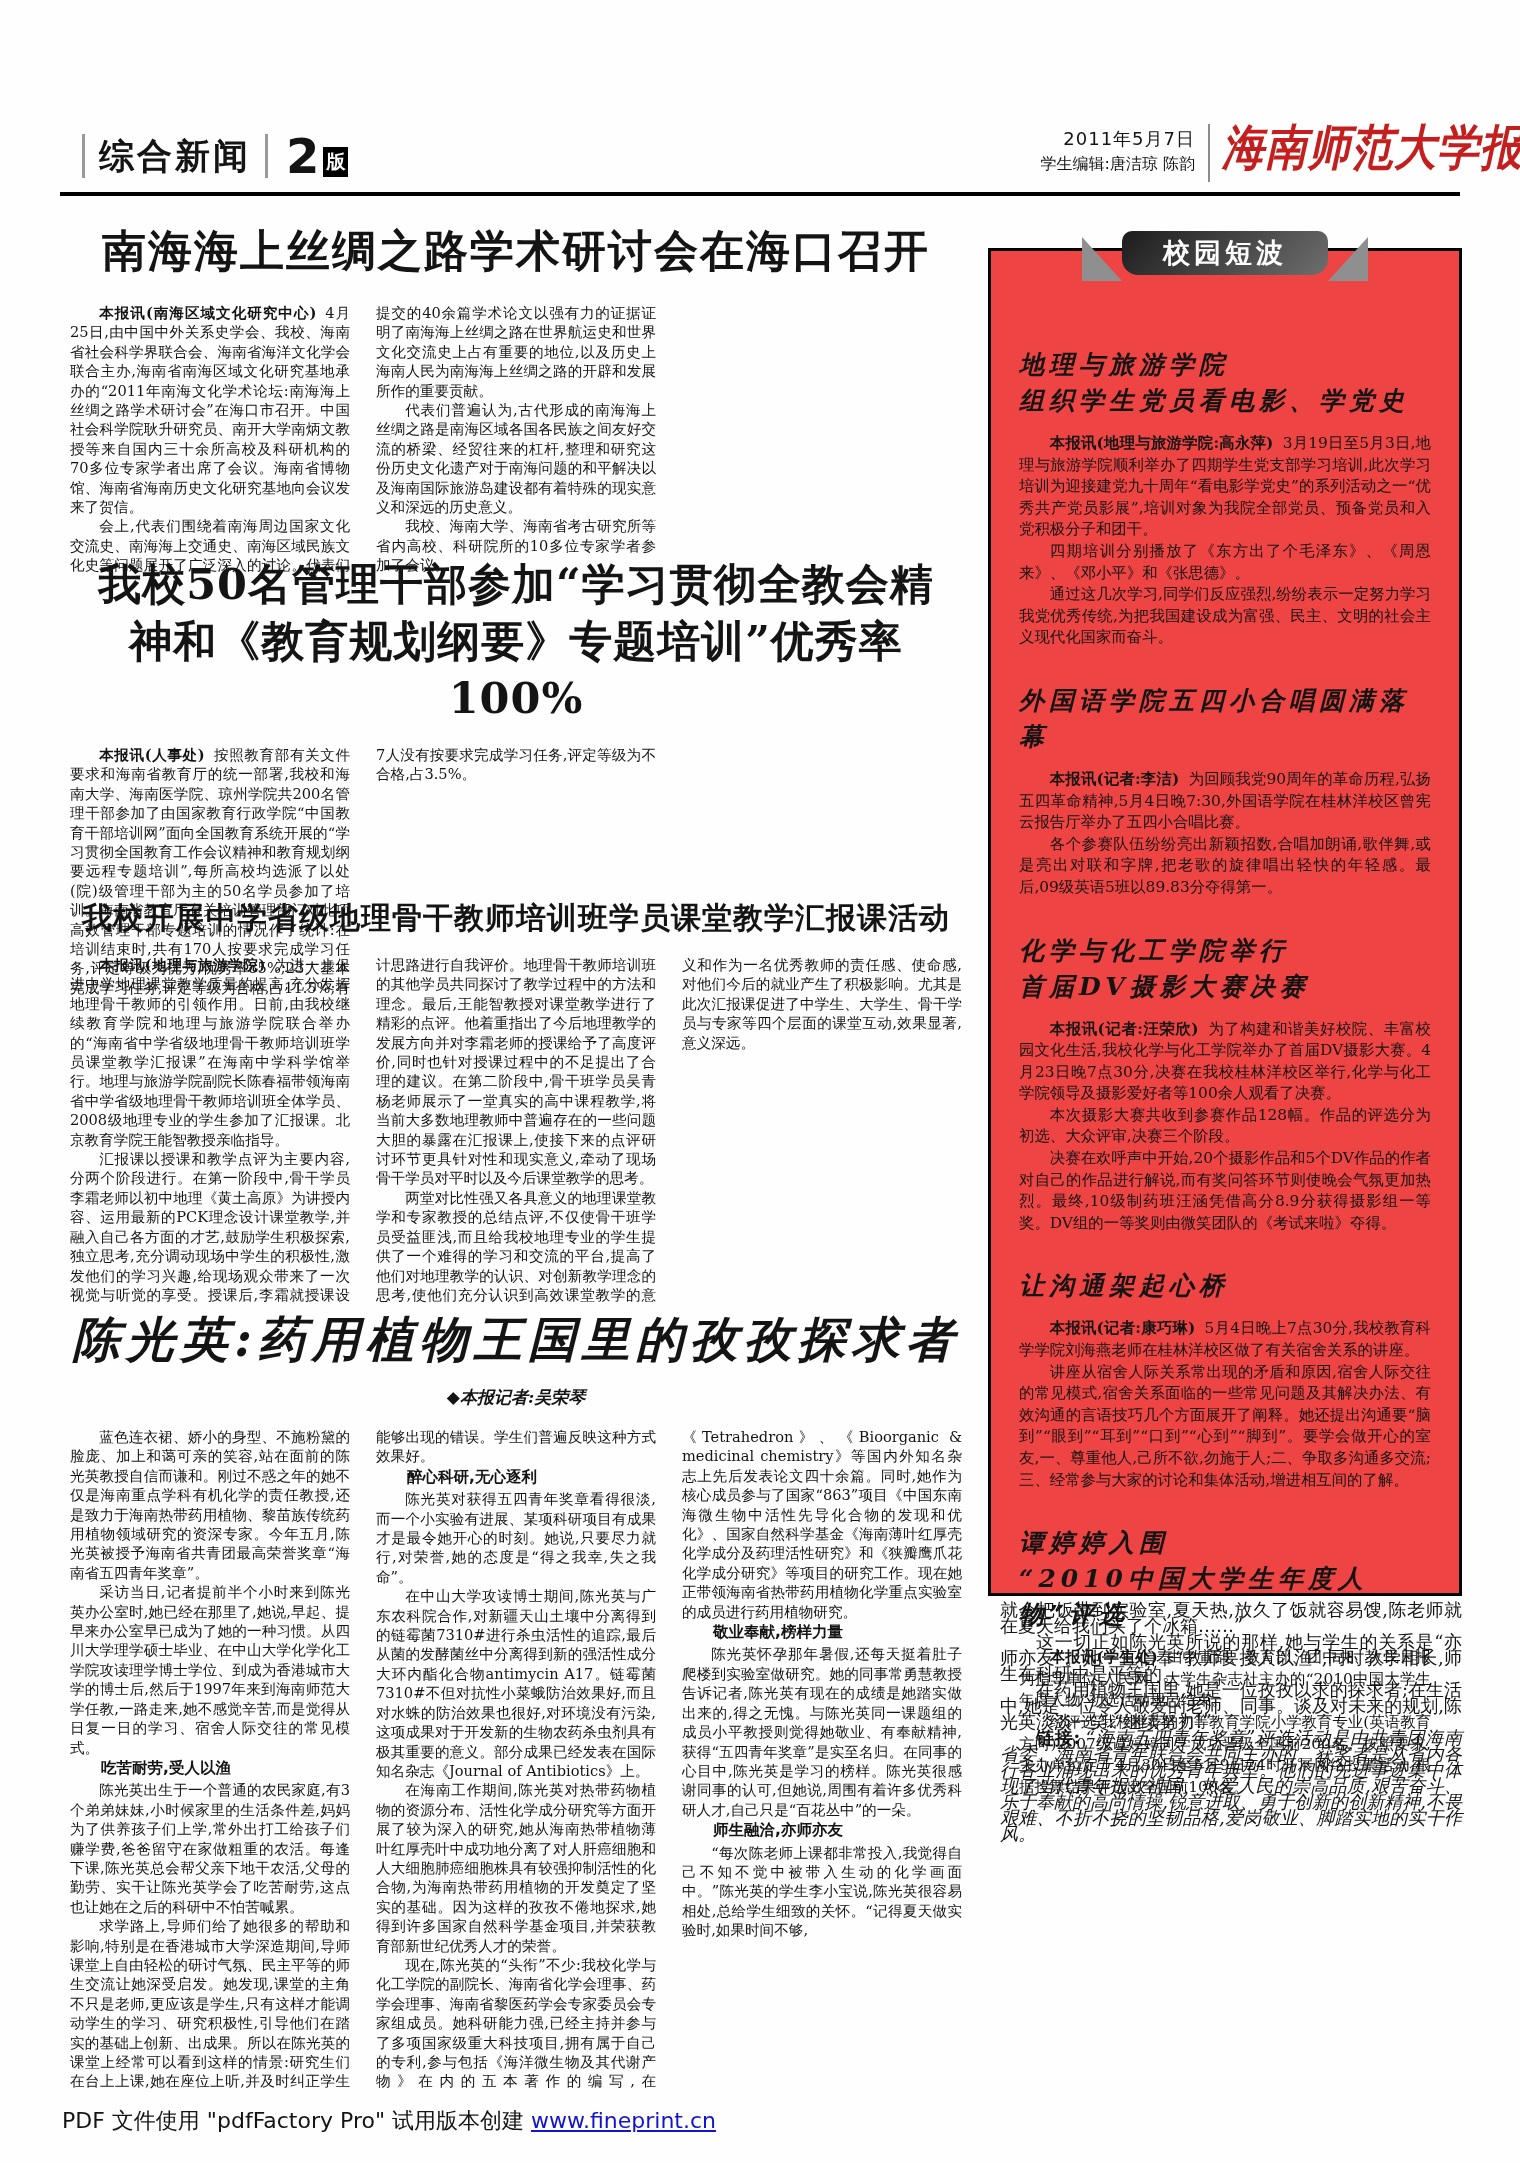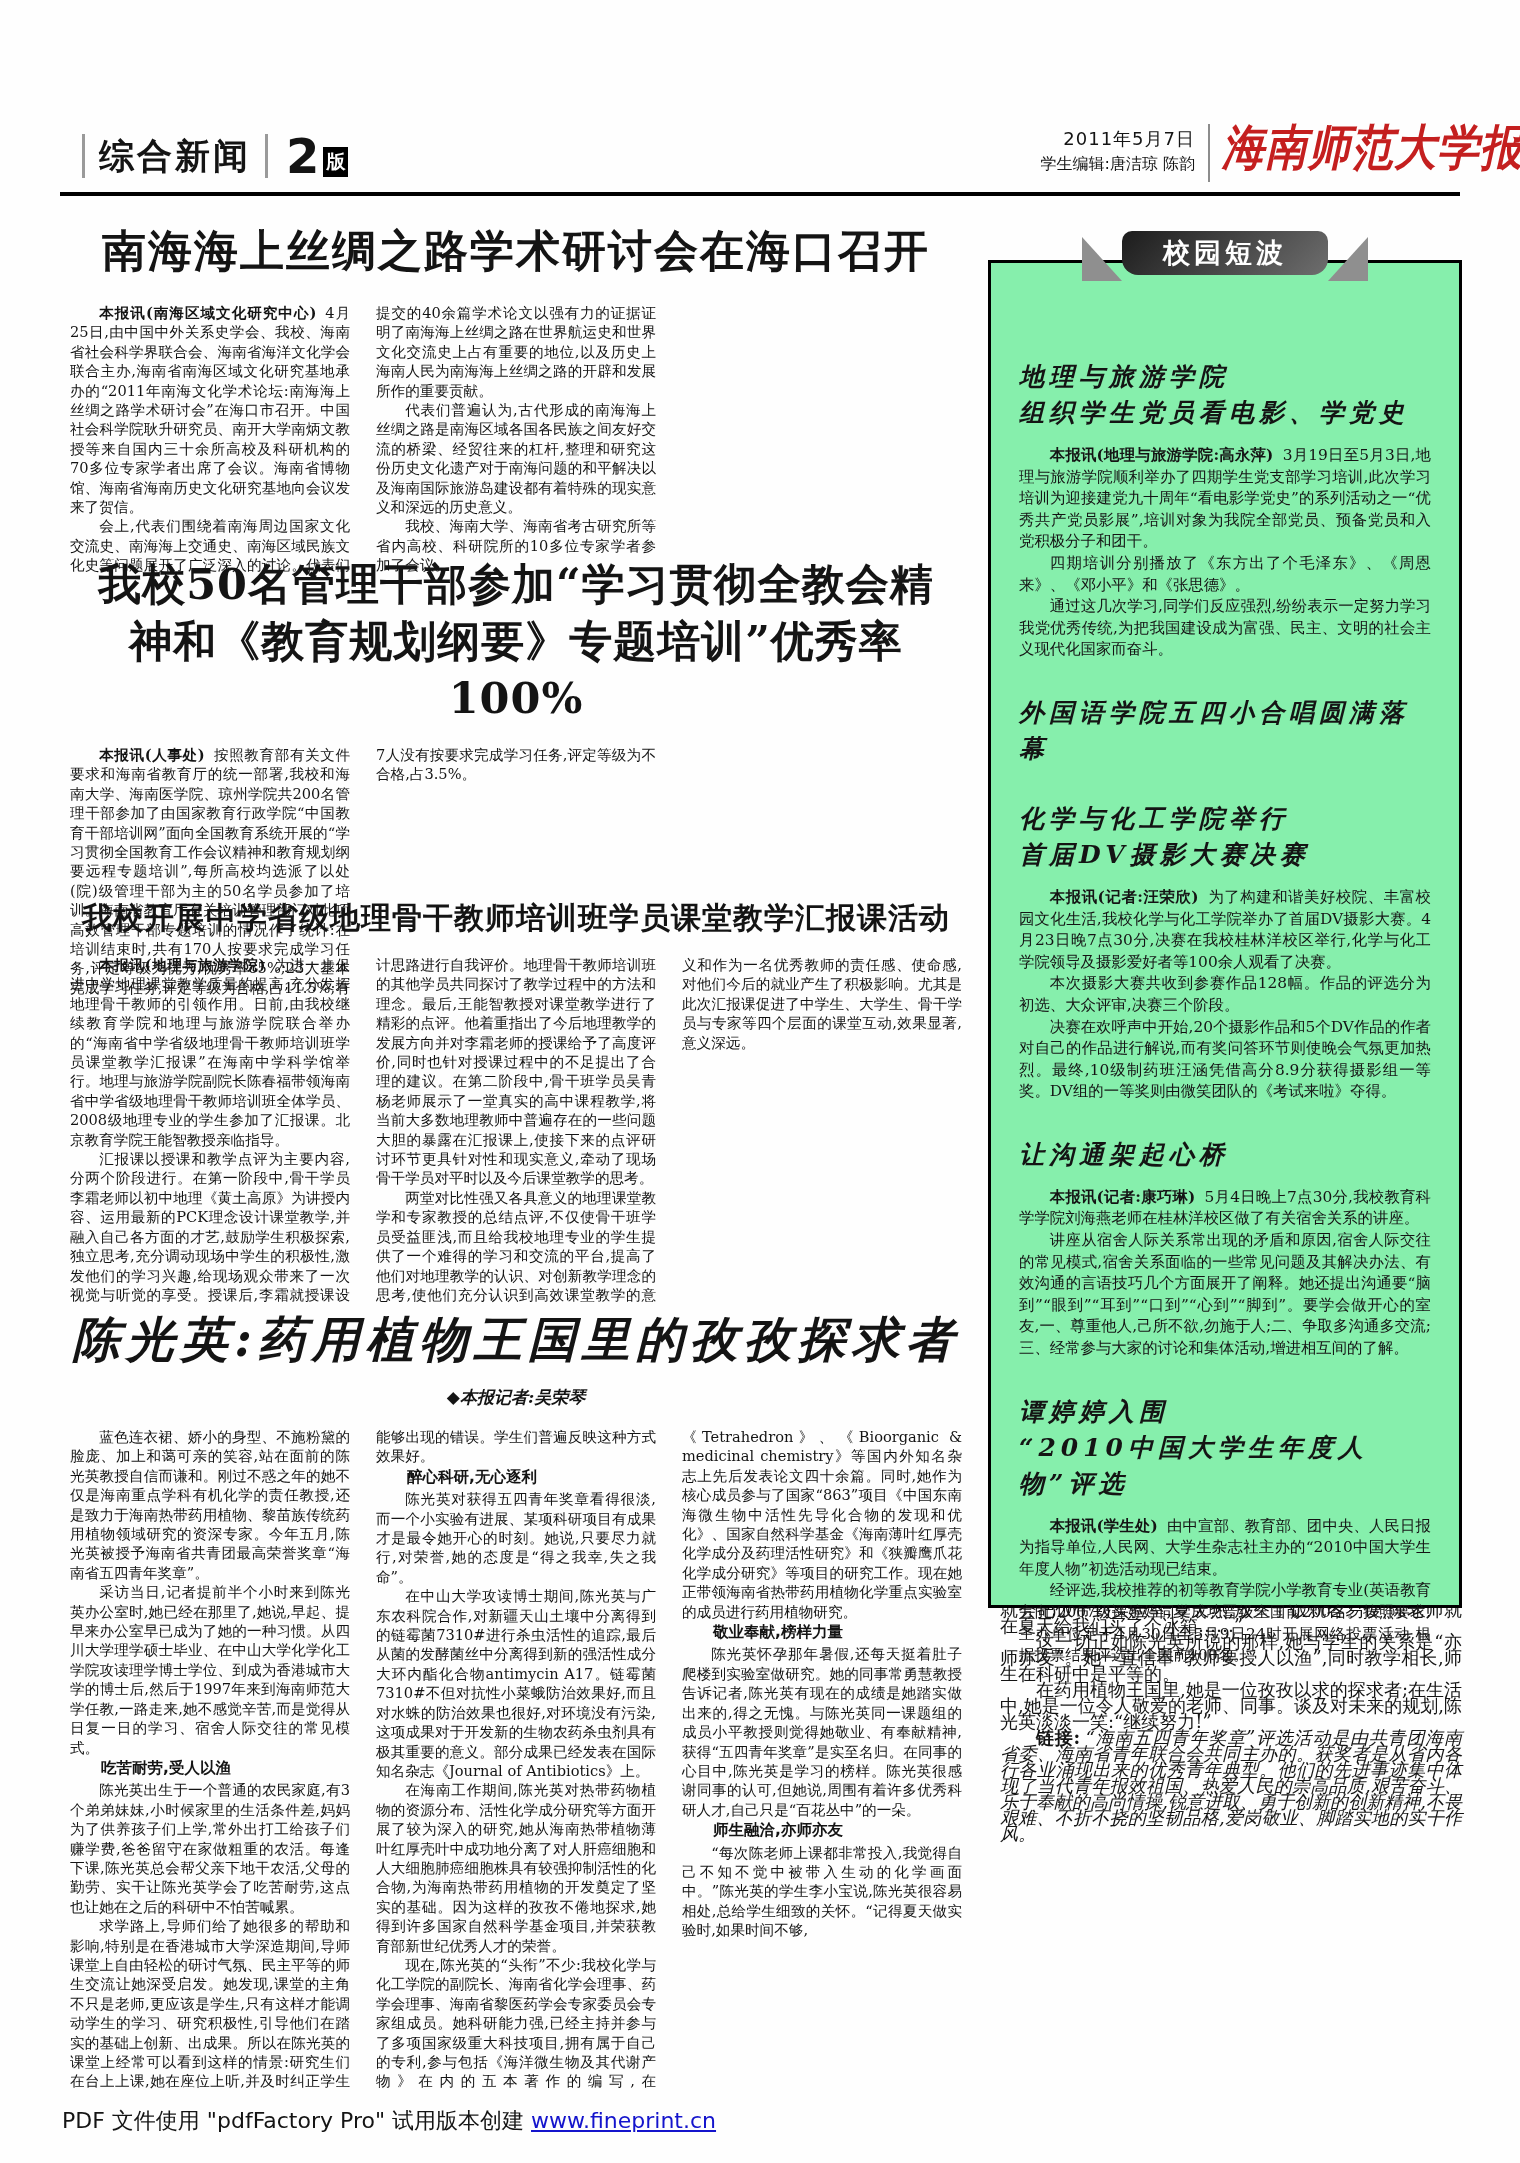--- a/index.html
+++ b/index.html
@@ -33,22 +33,22 @@
   #art3 .body{margin-top:16px;height:352px;}
   #art4{top:1308px;} #art4 .headline{font-family:"DejaVu Serif",serif;font-size:48px;letter-spacing:6px;font-style:italic;}
   .byline{text-align:center;font-size:17px;margin:14px 0 0;font-weight:bold;font-style:italic;}
   #art4 .body{margin-top:18px;height:676px;}
   .body{column-count:3;column-gap:26px;column-fill:auto;overflow:hidden;
         font-size:14.6px;line-height:19.4px;text-align:justify;}
   .body p{margin:0;text-indent:2em;}
   .body p b{margin-right:.6em;}
   .body p.subhead{font-weight:bold;font-size:15.5px;font-family:"DejaVu Sans",sans-serif;margin:2px 0;}
   
-  .sidebar-box{position:absolute;left:988px;top:260px;width:468px;height:1342px;
-               border:3px solid #000;background:#86efac;}
+  .sidebar-box{position:absolute;left:988px;top:248px;width:468px;height:1342px;
+               border:3px solid #000;background:#ef4444;}
   .ribbon{position:absolute;left:1122px;top:231px;width:206px;height:44px;z-index:3;
           background:linear-gradient(135deg,#1c1c1c,#6e6e6e);border-radius:10px 10px 16px 16px;
           color:#fff;font-family:Liberation Serif, serif;font-weight:bold;font-size:27px;
           display:flex;align-items:center;justify-content:center;letter-spacing:4px;}
   .ribbon::before{content:"";position:absolute;left:-40px;top:6px;
           border-style:solid;border-width:44px 0 0 40px;border-color:transparent transparent transparent #8f8f8f;}
   .ribbon::after{content:"";position:absolute;right:-40px;top:6px;
           border-style:solid;border-width:0 0 44px 40px;border-color:transparent transparent #8f8f8f transparent;}
   .sidebar-inner{padding:96px 28px 10px 28px;}
   .sb-item{margin-bottom:34px;}
@@ -162,20 +162,24 @@
             <p><b>本报讯(地理与旅游学院:高永萍)</b>3月19日至5月3日,地理与旅游学院顺利举办了四期学生党支部学习培训,此次学习培训为迎接建党九十周年“看电影学党史”的系列活动之一“优秀共产党员影展”,培训对象为我院全部党员、预备党员和入党积极分子和团干。</p>
             <p>四期培训分别播放了《东方出了个毛泽东》、《周恩来》、《邓小平》和《张思德》。</p>
             <p>通过这几次学习,同学们反应强烈,纷纷表示一定努力学习我党优秀传统,为把我国建设成为富强、民主、文明的社会主义现代化国家而奋斗。</p>
           </div>
       </div>
 
       <div class="sb-item">
         <div class="sb-head">
             <div class="sb-head-line">外国语学院五四小合唱圆满落幕</div>
           </div>
+        <div class="sb-body">
+            <p><b>本报讯(记者:李洁)</b>为回顾我党90周年的革命历程,弘扬五四革命精神,5月4日晚7:30,外国语学院在桂林洋校区曾宪云报告厅举办了五四小合唱比赛。</p>
+            <p>各个参赛队伍纷纷亮出新颖招数,合唱加朗诵,歌伴舞,或是亮出对联和字牌,把老歌的旋律唱出轻快的年轻感。最后,09级英语5班以89.83分夺得第一。</p>
+          </div>
       </div>
 
       <div class="sb-item">
         <div class="sb-head">
             <div class="sb-head-line">化学与化工学院举行</div>
             <div class="sb-head-line">首届DV摄影大赛决赛</div>
           </div>
         <div class="sb-body">
             <p><b>本报讯(记者:汪荣欣)</b>为了构建和谐美好校院、丰富校园文化生活,我校化学与化工学院举办了首届DV摄影大赛。4月23日晚7点30分,决赛在我校桂林洋校区举行,化学与化工学院领导及摄影爱好者等100余人观看了决赛。</p>
             <p>本次摄影大赛共收到参赛作品128幅。作品的评选分为初选、大众评审,决赛三个阶段。</p>

